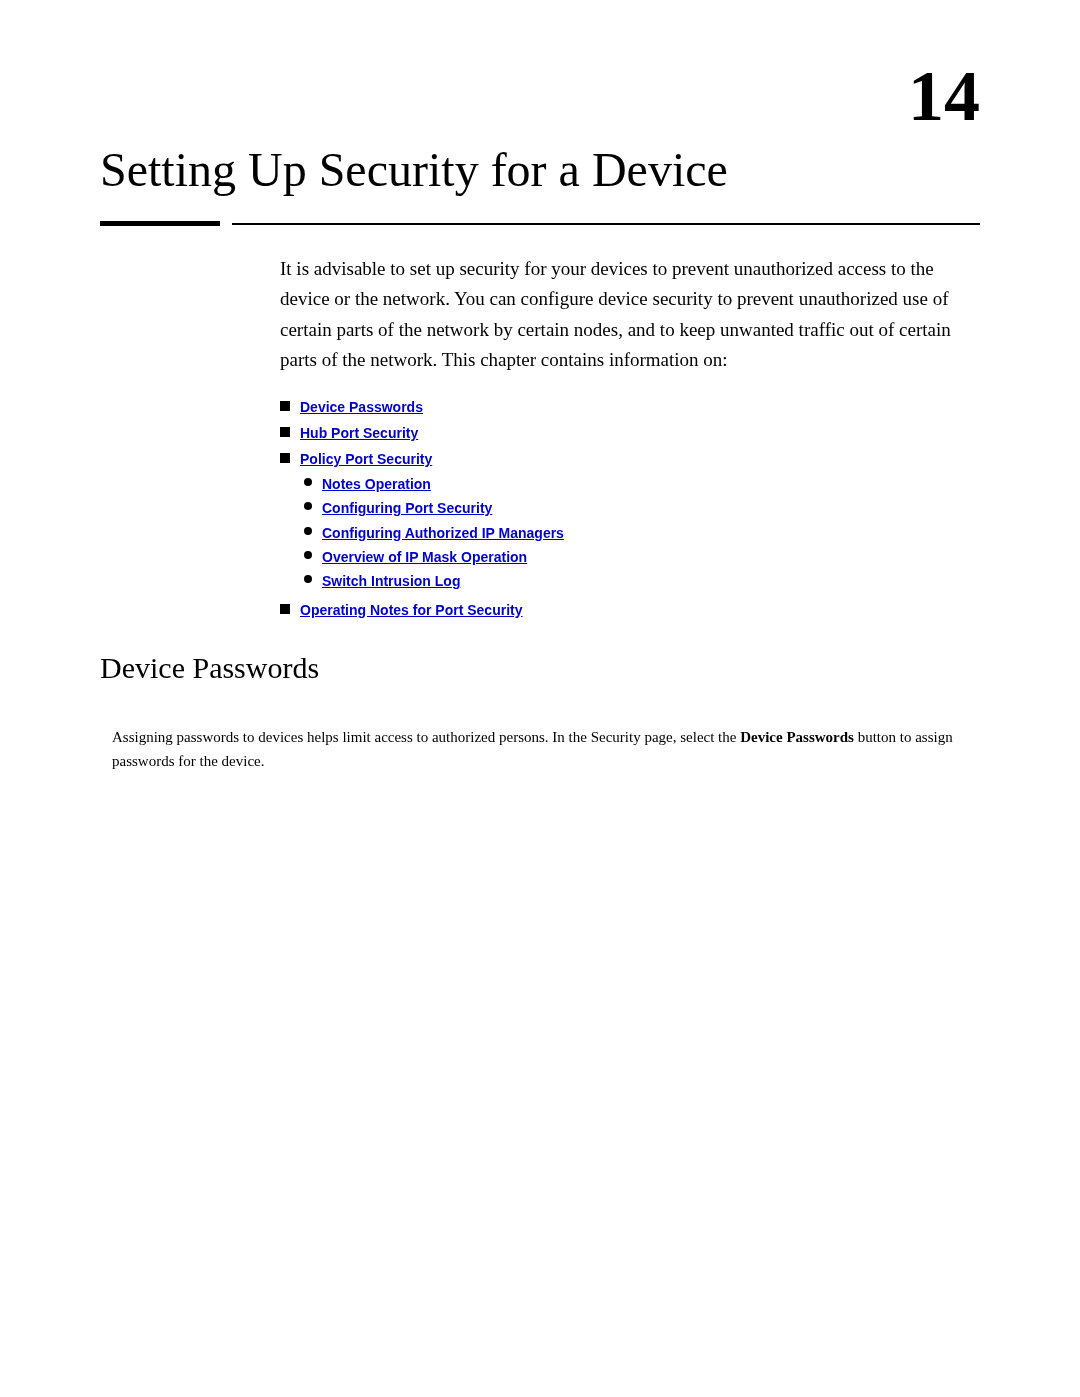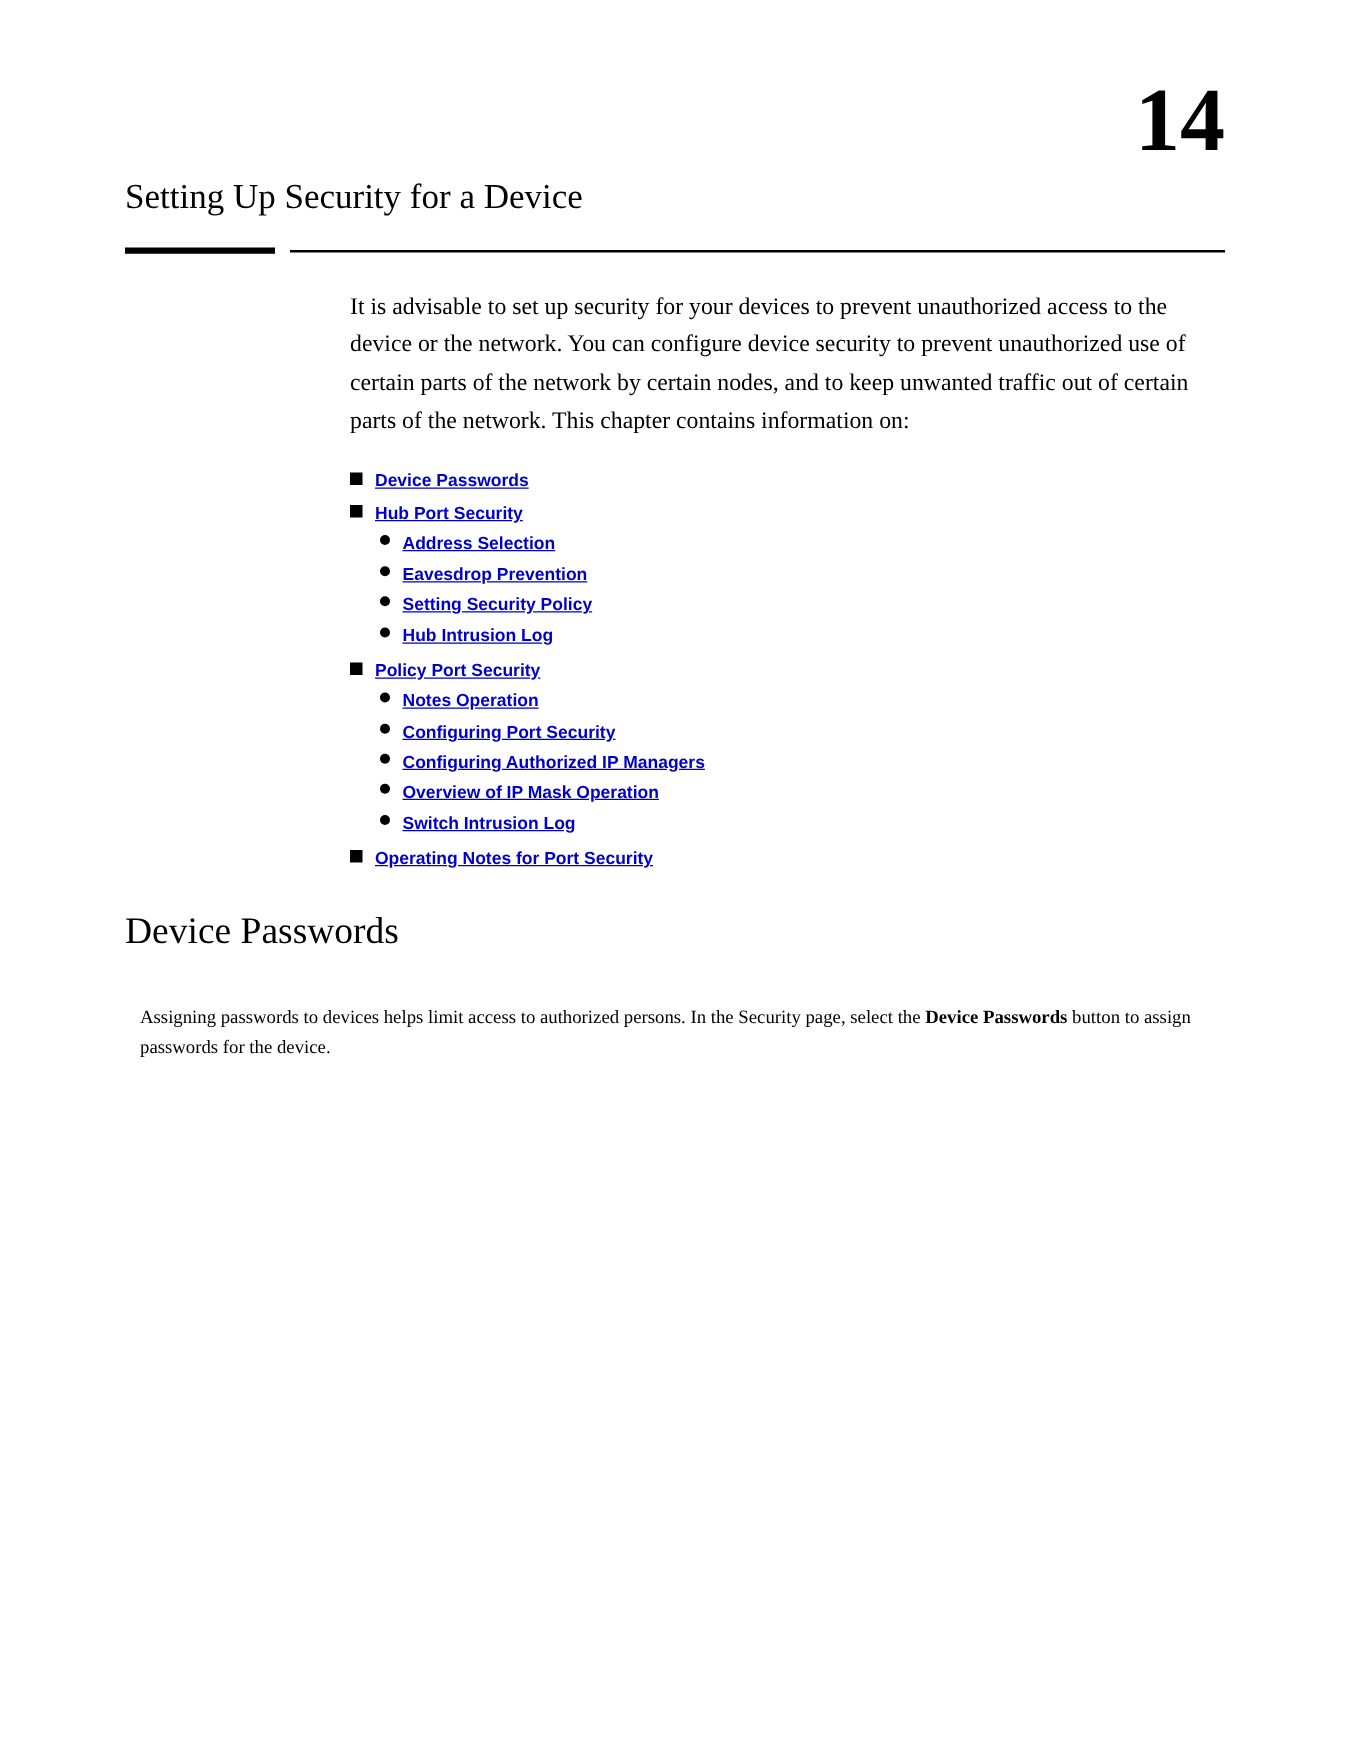--- a/index.html
+++ b/index.html
@@ -28,21 +28,21 @@
     .chapter-number {
       font-size: 72px;
       font-weight: bold;
       text-align: right;
       margin-bottom: 10px;
       font-family: Times New Roman, Times, serif;
       line-height: 1;
     }
 
     .chapter-title {
-      font-size: 28px;
+      font-size: 48px;
       font-weight: normal;
       font-family: Times New Roman, Times, serif;
       margin-bottom: 24px;
       margin-top: 10px;
     }
 
     .divider-container {
       display: flex;
       align-items: center;
       margin-bottom: 28px;
@@ -179,42 +179,24 @@
     <ul class="toc-main-list">
 
       <li>
         <span class="bullet-square"></span>
         <a class="toc-link" href="#">Device Passwords</a>
       </li>
 
 
       <li>
         <div>
-          <div style="display:flex;align-items:flex-start;">
+          <div style="display:flex;align-items:flex-start;justify-content:space-between;">
             <span class="bullet-square"></span>
             <a class="toc-link" href="#">Hub Port Security</a>
           </div>
-          <ul class="toc-sub-list">
-            <li>
-              <span class="bullet-circle"></span>
-              <a class="toc-link" href="#">Address Selection</a>
-            </li>
-            <li>
-              <span class="bullet-circle"></span>
-              <a class="toc-link" href="#">Eavesdrop Prevention</a>
-            </li>
-            <li>
-              <span class="bullet-circle"></span>
-              <a class="toc-link" href="#">Setting Security Policy</a>
-            </li>
-            <li>
-              <span class="bullet-circle"></span>
-              <a class="toc-link" href="#">Hub Intrusion Log</a>
-            </li>
-          </ul>
         </div>
       </li>
 
       <li>
         <div>
           <div style="display:flex;align-items:flex-start;">
             <span class="bullet-square"></span>
             <a class="toc-link" href="#">Policy Port Security</a>
           </div>
           <ul class="toc-sub-list">

